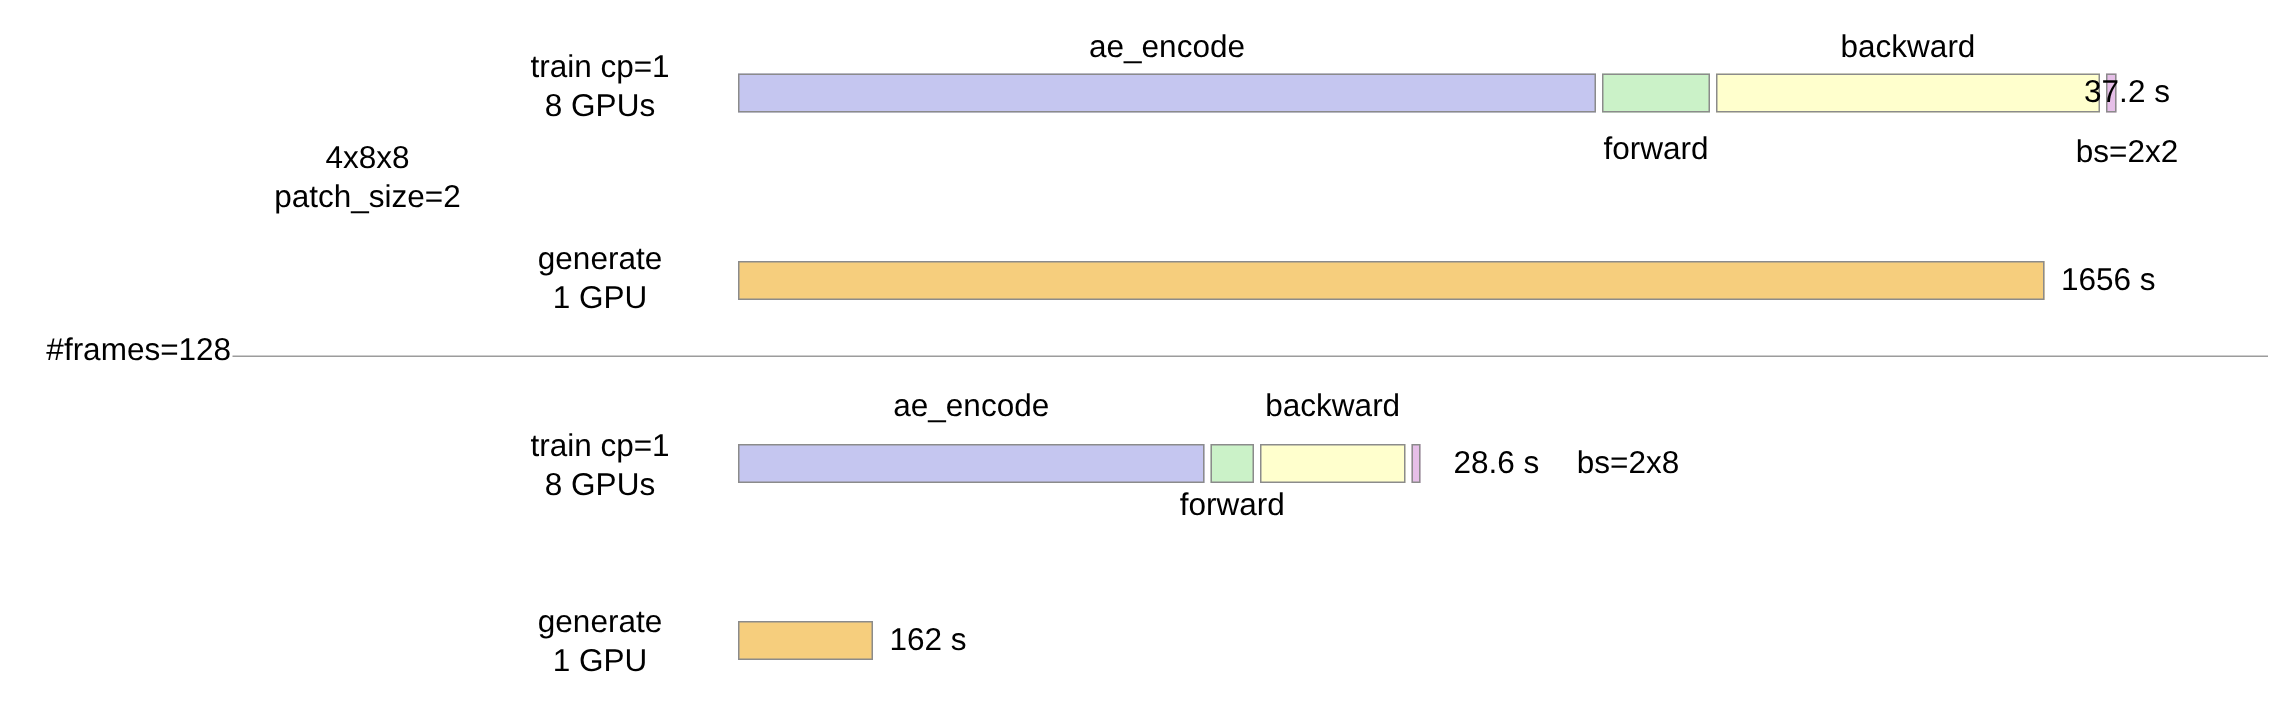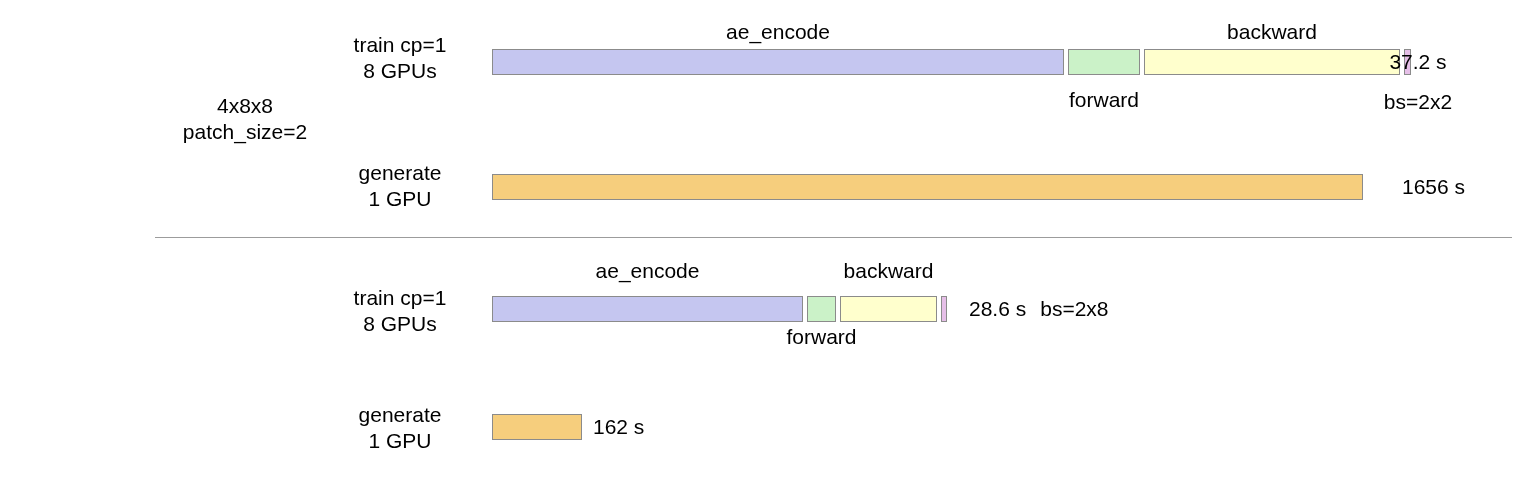--- a/index.html
+++ b/index.html
@@ -19,30 +19,31 @@
   .left-label { line-height: 27px; }
   .bar-row { display: flex; }
   .seg, .gen-bar {
     box-sizing: border-box;
     height: 26px;
     border: 1.5px solid #8b8b8b;
     flex: 0 0 auto;
   }
   .bar-total { line-height: 26px; white-space: nowrap; }
   .bs-label { font-weight: normal; white-space: nowrap; }
-  .inline-total { display: flex; gap: 14px; line-height: 26px; white-space: nowrap; }
+  .inline-total { display: flex; gap: 25px; line-height: 26px; white-space: nowrap; }
   .divider { border-top: 1.5px solid #9c9c9c; height: 0; }
   .seg-label, .row-label, .config-label { white-space: nowrap; }
 </style>
 </head>
 <body>
 
 <div class="fig">
 
   <div class="abs left-label center" style="left:10px; top:220px; width:165px;">
+    <div>#frames=128</div>
   </div>
 
   <div class="abs divider" style="left:155px; top:237px; width:1357px;"></div>
 
   <div id="sections">
       <div class="abs two-line center config-label" style="left:120px; top:93px; width:250px;">
         <div>4x8x8</div>
         <div>patch_size=2</div>
       </div>
       <div class="abs two-line center row-label" style="left:320px; top:32px; width:160px;">
@@ -58,21 +59,21 @@
       <div class="abs center seg-label" style="left:678px; top:20px; width:200px;">ae_encode</div>
       <div class="abs center seg-label" style="left:1004px; top:88px; width:200px;">forward</div>
       <div class="abs center seg-label" style="left:1172px; top:20px; width:200px;">backward</div>
       <div class="abs right bar-total" style="left:1343px; top:49px; width:150px;">37.2 s</div>
       <div class="abs right bs-label" style="left:1343px; top:90px; width:150px;">bs=2x2</div>
       <div class="abs two-line center row-label" style="left:325px; top:160px; width:150px;">
         <div>generate</div>
         <div>1 GPU</div>
       </div>
       <div class="abs gen-bar" style="left:492px; top:174px; width:871px; background:#f6ce7d;"></div>
-      <div class="abs bar-total" style="left:1374px; top:174px;margin-left:28px;">1656 s</div>
+      <div class="abs bar-total" style="left:1374px; top:174px;">1656 s</div>
       <div class="abs two-line center config-label" style="left:120px; top:335px; width:250px;">
       </div>
       <div class="abs two-line center row-label" style="left:320px; top:285px; width:160px;">
         <div>train cp=1</div>
         <div>8 GPUs</div>
       </div>
       <div class="abs bar-row" style="left:492px; top:296px; gap:4px;">
         <div class="seg" style="width:311px; background:#c5c6f0;"></div>
         <div class="seg" style="width:29px; background:#cbf2c8;"></div>
         <div class="seg" style="width:97px; background:#ffffcd;"></div>

